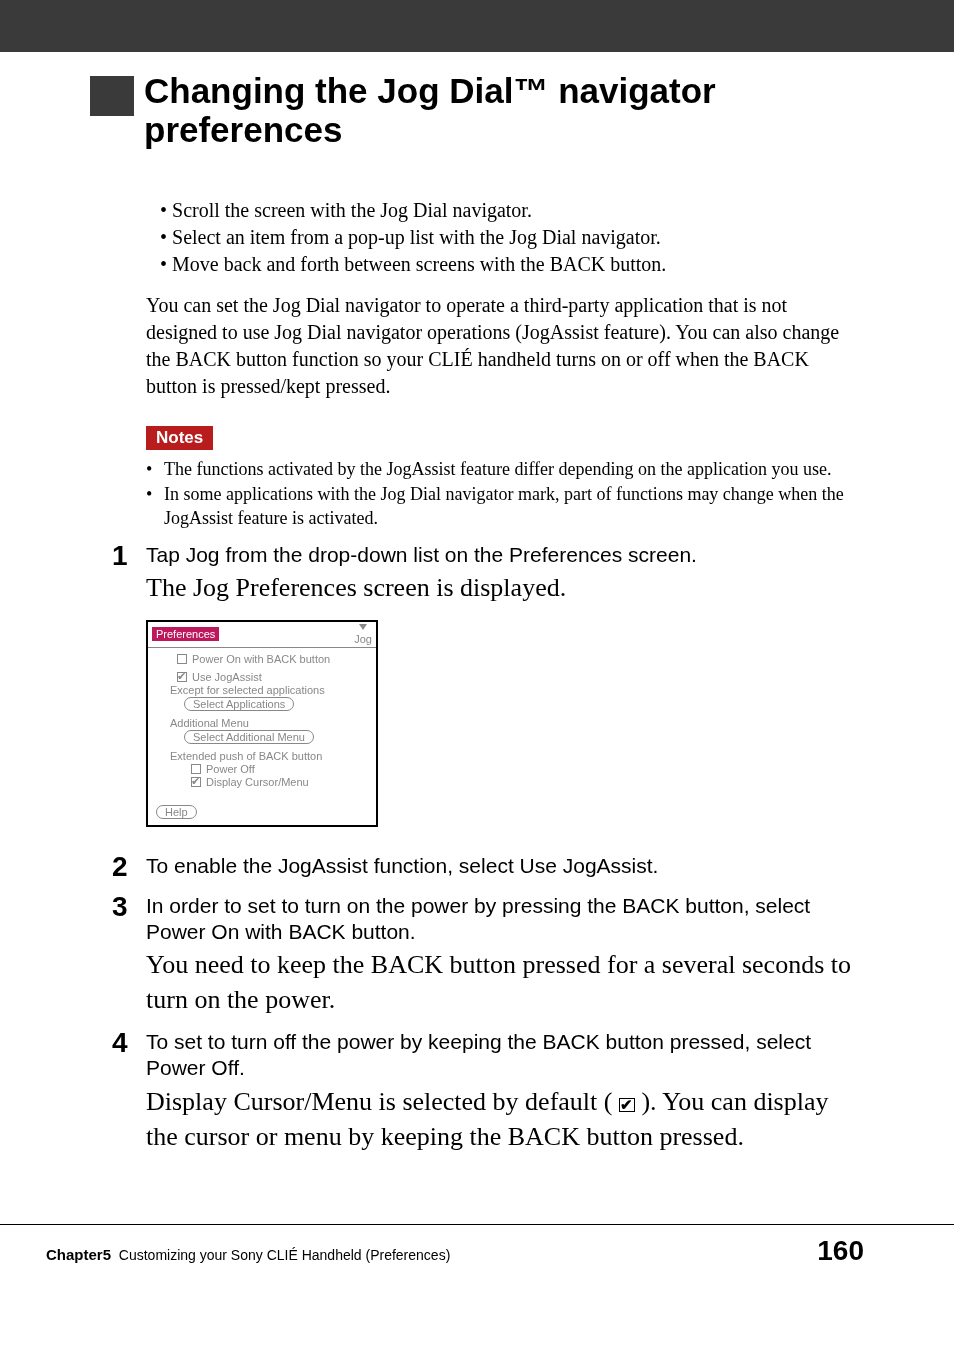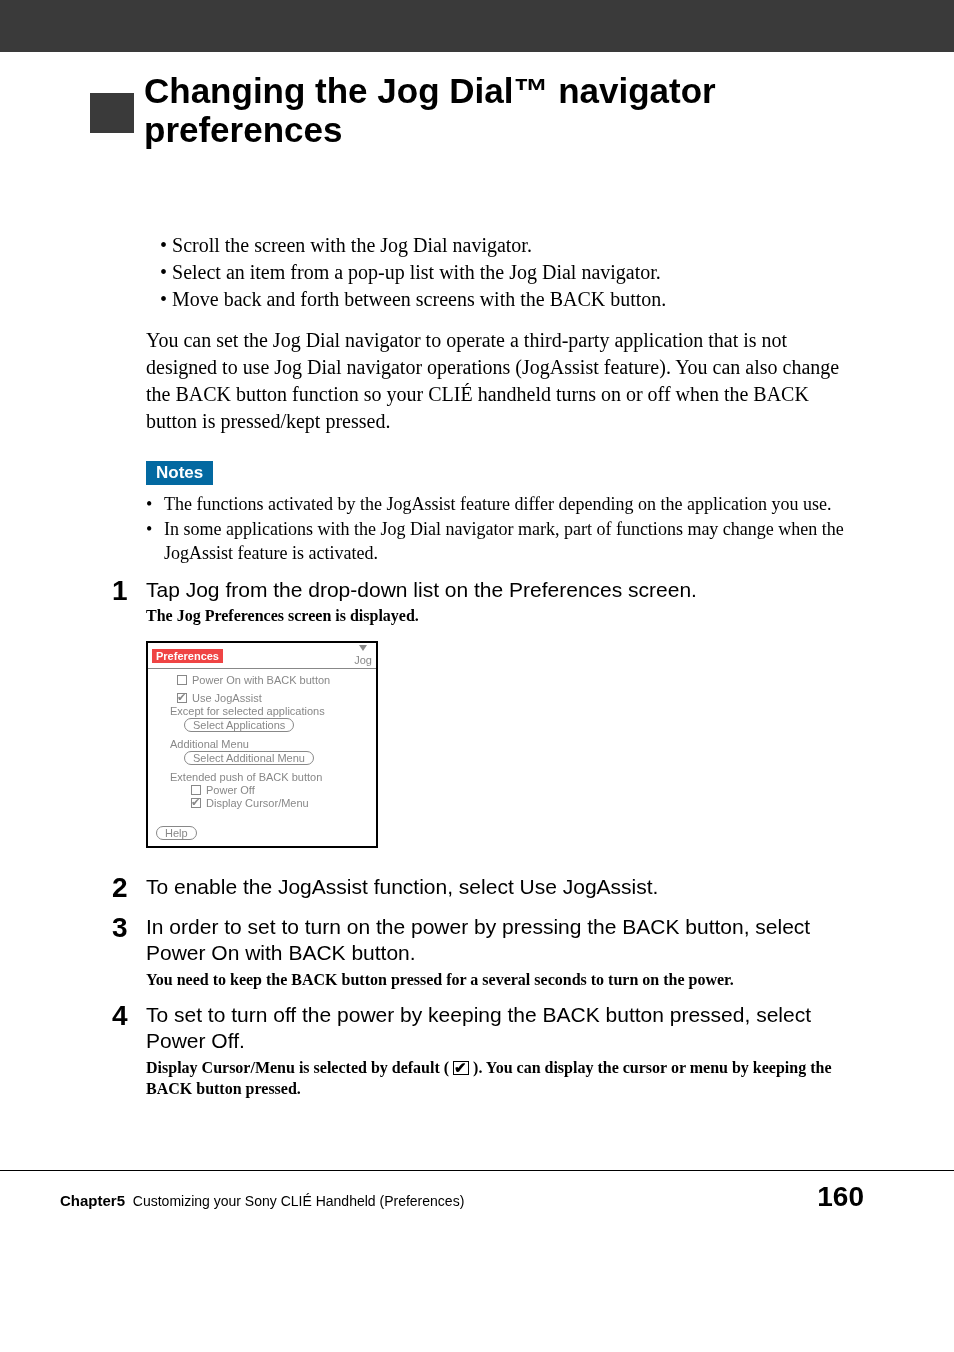--- a/index.html
+++ b/index.html
@@ -1,50 +1,50 @@
 <!DOCTYPE html>
 <html><head>
 <meta charset="utf-8">
 <style>
   * { box-sizing: border-box; margin: 0; padding: 0; }
   html, body { width: 954px; background: #fff; font-family: Georgia, 'Times New Roman', serif; color: #000; }
   .top-bar { height: 52px; background: #3a3a3a; }
   .content { padding: 20px 90px 0 90px; }
-  .title-row { display: flex; align-items: center; margin-bottom: 83px; }
+  .title-row { display: flex; align-items: flex-start; margin-bottom: 48px; }
   .title-bullet { width: 44px; height: 40px; background: #3a3a3a; margin-top: 4px; flex-shrink: 0; }
   .page-title { font-family: Arial, Helvetica, sans-serif; font-weight: bold; font-size: 35px; margin-left: 10px; line-height: 1.1; }
   .body { margin-left: 56px; margin-right: 8px; }
   .para { font-size: 20px; line-height: 1.35; margin-bottom: 2px; }
   .bullets { margin-left: 14px; margin-top: 2px; }
   .bullet-line { font-size: 20px; line-height: 1.35; }
   .para2 { font-size: 20px; line-height: 1.35; margin-top: 14px; }
-  .notes-badge { display: inline-block; background: #0369a1; color: #fff; font-family: Arial, Helvetica, sans-serif; font-weight: bold; font-size: 17px; padding: 2px 10px; margin-top: 26px; margin-bottom: 8px; }
+  .notes-badge { display: inline-block; background: #b91c1c; color: #fff; font-family: Arial, Helvetica, sans-serif; font-weight: bold; font-size: 17px; padding: 2px 10px; margin-top: 26px; margin-bottom: 8px; }
   .note-list { font-size: 18px; line-height: 1.3; }
   .note-item { display: flex; margin-bottom: 2px; }
   .note-bullet { width: 18px; flex-shrink: 0; }
   .step { display: flex; margin-top: 12px; }
   .step-num { font-family: Arial, Helvetica, sans-serif; font-weight: bold; font-size: 28px; width: 34px; flex-shrink: 0; margin-left: -34px; line-height: 1; }
   .step-body { flex: 1; }
   .step-instr { font-family: Arial, Helvetica, sans-serif; font-size: 21px; line-height: 1.25; }
-  .step-desc { font-size: 16px; line-height: 1.35; margin-top: 2px; font-weight: bold; }
+  .step-desc { font-size: 26px; line-height: 1.35; margin-top: 2px; }
   .screenshot { margin-top: 14px; margin-left: 0; width: 232px; border: 2px solid #000; font-family: Arial, Helvetica, sans-serif; font-size: 11px; color: #888; }
   .ss-header { display: flex; justify-content: space-between; align-items: center; border-bottom: 1px solid #888; padding: 2px 4px; }
-  .ss-header-title { background: #ef4444; color: #fff; padding: 1px 4px; font-weight: bold; }
+  .ss-header-title { background: #be185d; color: #fff; padding: 1px 4px; font-weight: normal; }
   .ss-dd { display: flex; align-items: center; gap: 3px; flex-direction: column; }
   .ss-dd-arrow { width: 0; height: 0; border-left: 4px solid transparent; border-right: 4px solid transparent; border-top: 6px solid #888; }
   .ss-body { padding: 4px 8px 6px 8px; }
   .ss-row { display: flex; align-items: center; gap: 5px; margin: 1px 0; padding-left: 21px; }
   .ss-cb { width: 10px; height: 10px; border: 1px solid #888; flex-shrink: 0; position: relative; }
   .ss-cb.checked::after { content: "✔"; position: absolute; left: -1px; top: -3px; font-size: 11px; color: #888; }
   .ss-btn { border: 1px solid #888; border-radius: 9px; padding: 0 8px; display: inline-block; margin-top: 1px; }
   .ss-indent { margin-left: 14px; }
   .ss-indent2 { margin-left: 28px; }
   .ss-section { margin-top: 6px; }
   .ss-help { margin-top: 16px; }
-  .footer { margin-top: 70px; border-top: 1px solid #000; padding: 10px 90px 28px 60px; display: flex; justify-content: space-between; align-items: baseline; }
+  .footer { margin-top: 70px; border-top: 1px solid #000; padding: 10px 90px 28px 46px; display: flex; justify-content: space-between; align-items: baseline; }
   .footer-left { font-family: Arial, Helvetica, sans-serif; font-size: 14px; }
   .footer-chapter { font-weight: bold; font-size: 15px; }
   .footer-page { font-family: Arial, Helvetica, sans-serif; font-weight: bold; font-size: 28px; }
   .check-icon { display:inline-block; width:16px; height:14px; border:1px solid #000; position:relative; vertical-align:-2px; }
   .check-icon::after { content:"✔"; position:absolute; left:0px; top:-4px; font-size:15px; font-weight:bold; }
 </style>
 </head>
 <body>
 
 <div class="top-bar"></div>

